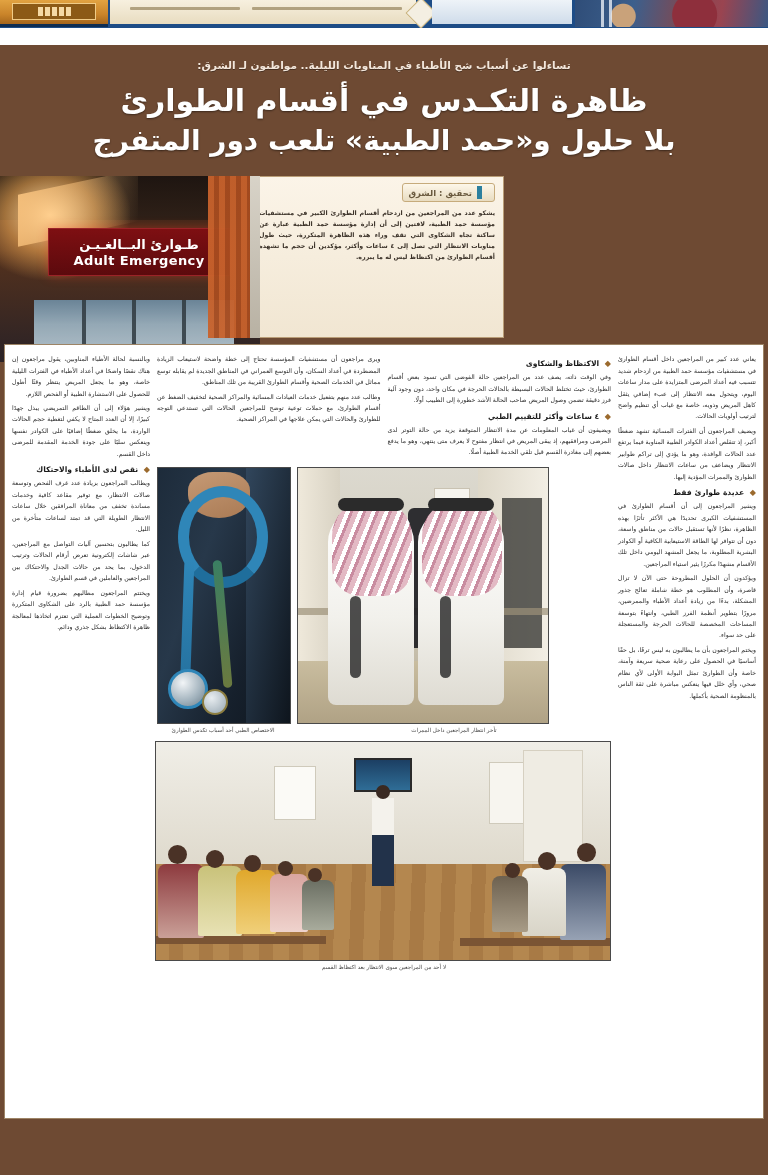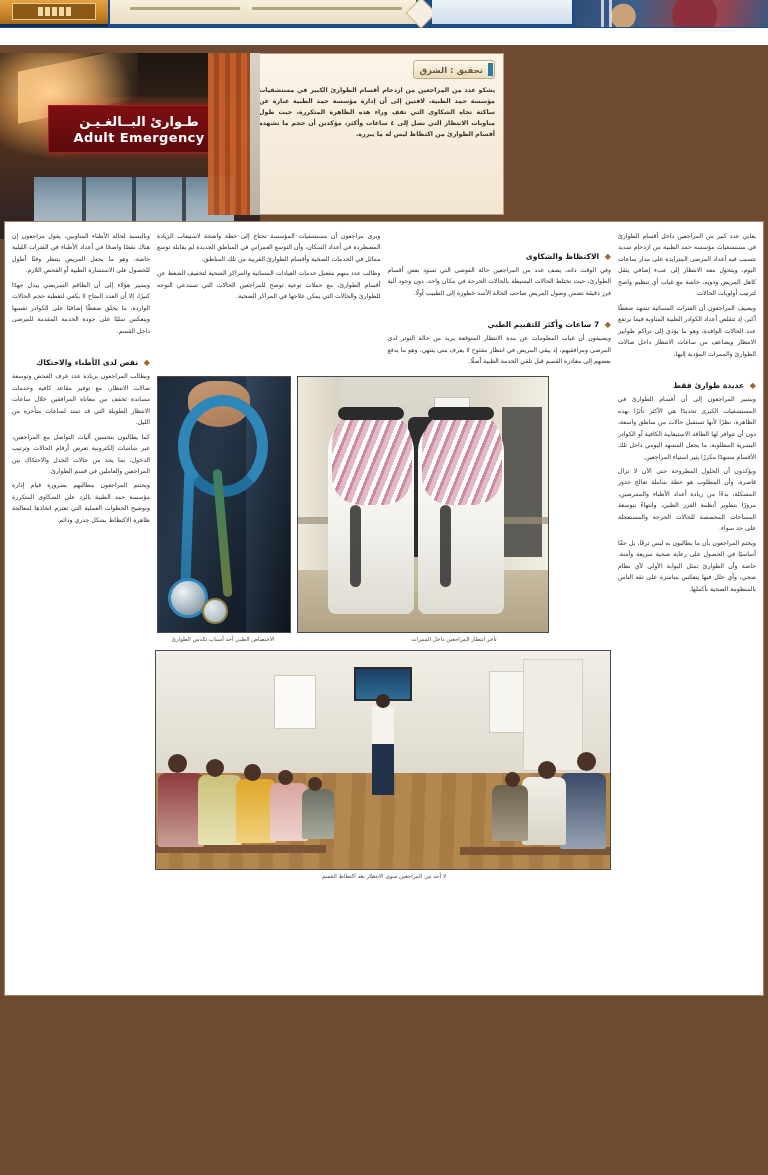--- a/index.html
+++ b/index.html
@@ -133,21 +133,21 @@
   .hero-text{
     position:absolute;top:0;left:4px;width:500px;height:162px;
     background:linear-gradient(180deg,#fbf4e8 0%,#f1e6d2 100%);
     border:1px solid #b99d77;
     box-sizing:border-box;padding:6px 8px 0 8px;
   }
   .badge{
     display:inline-flex;align-items:center;gap:5px;
     background:linear-gradient(180deg,#fdf7ea,#e8dcc1);
     border:1px solid #c6ab7c;border-radius:3px;
-    padding:2px 1px 2px 5px;margin-bottom:5px;
+    padding:2px 12px 2px 5px;margin-bottom:5px;
   }
   .badge .tick{width:5px;height:13px;background:#2b7f9e;display:block;}
   .badge .btxt{font-size:8.5px;color:#6a5a3f;font-weight:bold;letter-spacing:.4px;}
   .hero-cols{display:flex;gap:10px;direction:rtl;}
   .hero-col{flex:1;}
   .hero-col p{
     margin:0;font-size:6.3px;line-height:1.75;color:#3a3128;text-align:justify;
     font-weight:bold;
   }
   .vdivider{
@@ -170,21 +170,21 @@
     position:relative;margin:6px 4px 0 4px;height:775px;
     background:#ffffff;border:1px solid #9d8466;
     box-sizing:border-box;padding:8px 7px 6px 7px;
     display:flex;gap:7px;direction:rtl;
   }
   .col{width:138px;flex:0 0 138px;position:relative;}
   .col.center{flex:1 1 auto;width:auto;}
 
   .sec-head{
     font-size:7.6px;font-weight:bold;color:#1a1a1a;
-    margin:22px 0 3px 0;letter-spacing:.2px;
+    margin:6px 0 3px 0;letter-spacing:.2px;
   }
   .sec-head .bullet{color:#9b6a2e;font-size:8px;margin-left:3px;}
   .ptxt{
     margin:0 0 3px 0;font-size:6.2px;line-height:1.85;color:#2c2c2c;
     text-align:justify;
   }
 
   
   .photo{
     border:1px solid #4a4a4a;background:#ddd;overflow:hidden;position:relative;
@@ -308,20 +308,25 @@
   <div class="ts-blue2"></div>
   <div class="ts-photo">
     <span class="pbar" style="left:26px;"></span>
     <span class="pbar" style="left:34px;"></span>
   </div>
 </div>
 <div class="white-gap"></div>
 
 <div class="page">
 
+  <div class="headline-wrap">
+    <div class="kicker">تساءلوا عن أسباب شح الأطباء في المناوبات الليلية.. مواطنون لـ الشرق:</div>
+    <div class="hl1">ظاهرة التكـدس في أقسام الطوارئ</div>
+    <div class="hl2">بلا حلول و«حمد الطبية» تلعب دور المتفرج</div>
+  </div>
 
   <div class="hero">
 
     <div class="hero-text">
       <div class="badge">
         <span class="tick"></span>
         <span class="btxt">تحقيق : الشرق</span>
       </div>
       <div class="hero-cols">
         <div class="hero-col">
@@ -370,21 +375,21 @@
     <div class="col center">
       <div style="display:flex;gap:7px;direction:rtl;">
         <div style="flex:1;">
           <div class="sec-head">
             <span class="bullet">◆</span>
             <span>الاكتظاظ والشكاوى</span>
           </div>
           <p class="ptxt">وفي الوقت ذاته، يصف عدد من المراجعين حالة الفوضى التي تسود بعض أقسام الطوارئ، حيث تختلط الحالات البسيطة بالحالات الحرجة في مكان واحد، دون وجود آلية فرز دقيقة تضمن وصول المريض صاحب الحالة الأشد خطورة إلى الطبيب أولًا.</p>
           <div class="sec-head">
             <span class="bullet">◆</span>
-            <span>7 ساعات وأكثر للتقييم الطبي</span>
+            <span>٤ ساعات وأكثر للتقييم الطبي</span>
           </div>
           <p class="ptxt">ويضيفون أن غياب المعلومات عن مدة الانتظار المتوقعة يزيد من حالة التوتر لدى المرضى ومرافقيهم، إذ يبقى المريض في انتظار مفتوح لا يعرف متى ينتهي، وهو ما يدفع بعضهم إلى مغادرة القسم قبل تلقي الخدمة الطبية أصلًا.</p>
         </div>
         <div style="flex:1;">
           <p class="ptxt">ويرى مراجعون أن مستشفيات المؤسسة تحتاج إلى خطة واضحة لاستيعاب الزيادة المضطردة في أعداد السكان، وأن التوسع العمراني في المناطق الجديدة لم يقابله توسع مماثل في الخدمات الصحية وأقسام الطوارئ القريبة من تلك المناطق.</p>
           <p class="ptxt">وطالب عدد منهم بتفعيل خدمات العيادات المسائية والمراكز الصحية لتخفيف الضغط عن أقسام الطوارئ، مع حملات توعية توضح للمراجعين الحالات التي تستدعي التوجه للطوارئ والحالات التي يمكن علاجها في المراكز الصحية.</p>
         </div>
       </div>
 
       <div class="photo-row" style="margin-top:6px;">

